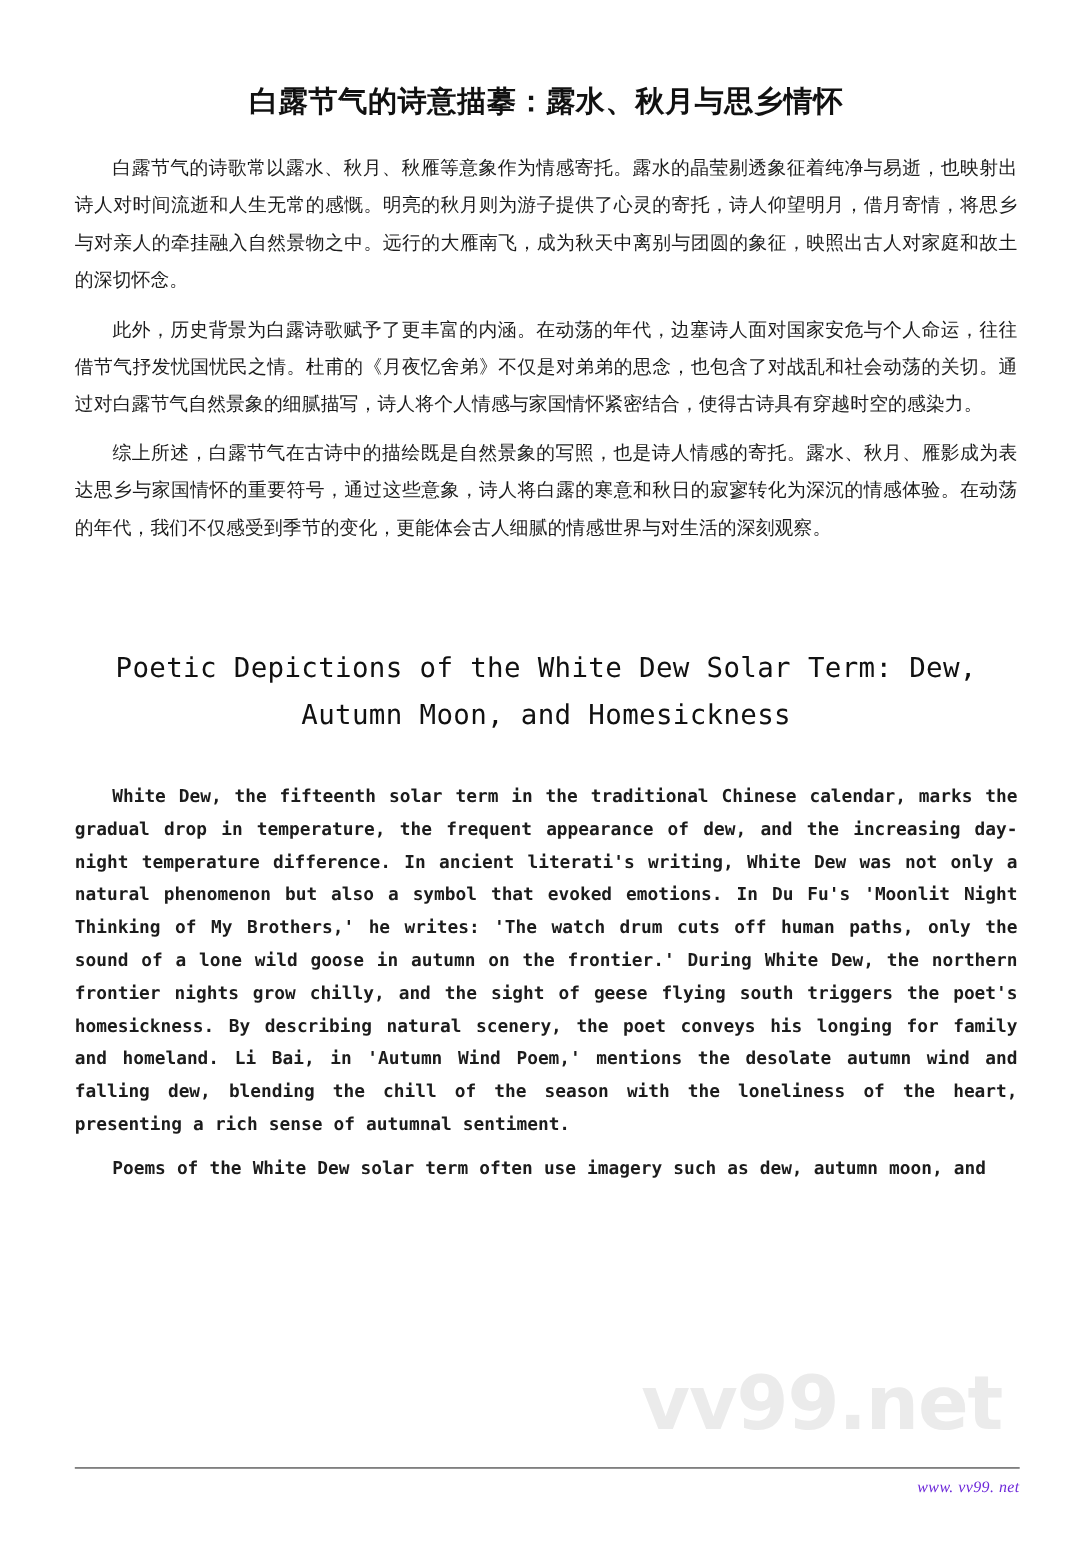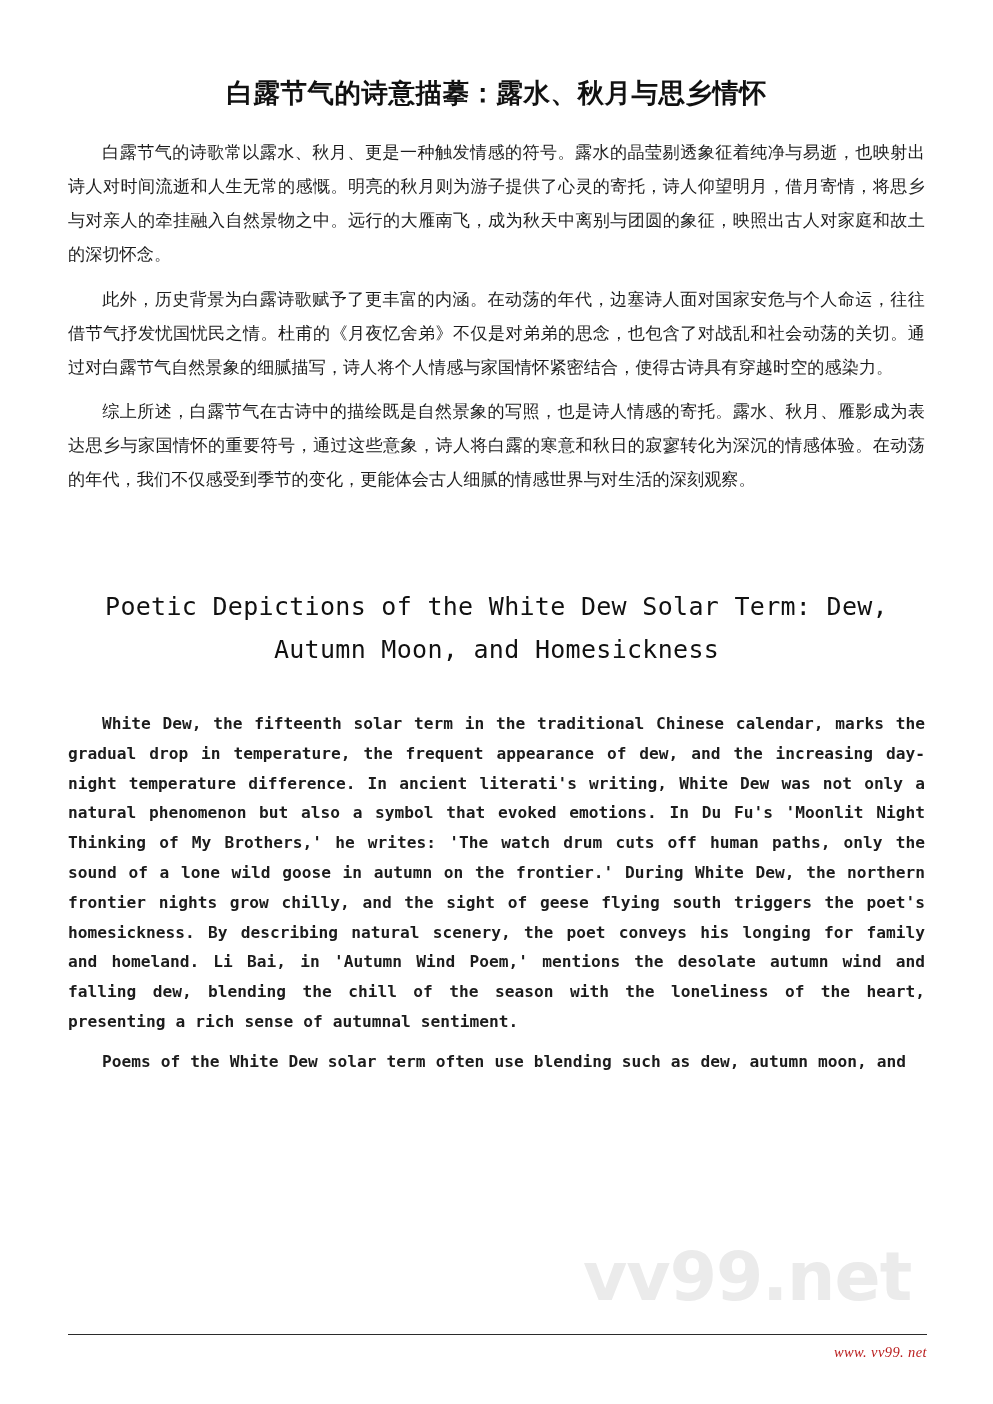--- a/index.html
+++ b/index.html
@@ -137,47 +137,47 @@
     margin: 0;
   }
 
   .footer-url {
     margin: 0;
     padding-top: 9px;
     text-align: right;
     font-family: "Liberation Serif", "DejaVu Serif", serif;
     font-style: italic;
     font-size: 14.5px;
-    color: #b91c1c;
+    color: #6d28d9;
     letter-spacing: 0.4px;
   }
 </style>
 </head>
 <body>
 
 <div class="page">
 
   <div class="watermark">vv99.net</div>
 
   <div class="content">
 
     <h1 class="cn-title">白露节气的诗意描摹：露水、秋月与思乡情怀</h1>
 
     <div class="cn-body">
-      <p class="cn-p">白露节气的诗歌常以露水、秋月、更是一种触发情感的符号。露水的晶莹剔透象征着纯净与易逝，也映射出诗人对时间流逝和人生无常的感慨。明亮的秋月则为游子提供了心灵的寄托，诗人仰望明月，借月寄情，将思乡与对亲人的牵挂融入自然景物之中。远行的大雁南飞，成为秋天中离别与团圆的象征，映照出古人对家庭和故土的深切怀念。</p>
+      <p class="cn-p">白露节气的诗歌常以露水、秋月、秋雁等意象作为情感寄托。露水的晶莹剔透象征着纯净与易逝，也映射出诗人对时间流逝和人生无常的感慨。明亮的秋月则为游子提供了心灵的寄托，诗人仰望明月，借月寄情，将思乡与对亲人的牵挂融入自然景物之中。远行的大雁南飞，成为秋天中离别与团圆的象征，映照出古人对家庭和故土的深切怀念。</p>
       <p class="cn-p">此外，历史背景为白露诗歌赋予了更丰富的内涵。在动荡的年代，边塞诗人面对国家安危与个人命运，往往借节气抒发忧国忧民之情。杜甫的《月夜忆舍弟》不仅是对弟弟的思念，也包含了对战乱和社会动荡的关切。通过对白露节气自然景象的细腻描写，诗人将个人情感与家国情怀紧密结合，使得古诗具有穿越时空的感染力。</p>
       <p class="cn-p">综上所述，白露节气在古诗中的描绘既是自然景象的写照，也是诗人情感的寄托。露水、秋月、雁影成为表达思乡与家国情怀的重要符号，通过这些意象，诗人将白露的寒意和秋日的寂寥转化为深沉的情感体验。在动荡的年代，我们不仅感受到季节的变化，更能体会古人细腻的情感世界与对生活的深刻观察。</p>
     </div>
 
     <div class="en-section">
       <h2 class="en-title">Poetic Depictions of the White Dew Solar Term: Dew, Autumn Moon, and Homesickness</h2>
 
       <div class="en-body">
         <p class="en-p">White Dew, the fifteenth solar term in the traditional Chinese calendar, marks the gradual drop in temperature, the frequent appearance of dew, and the increasing day-night temperature difference. In ancient literati's writing, White Dew was not only a natural phenomenon but also a symbol that evoked emotions. In Du Fu's 'Moonlit Night Thinking of My Brothers,' he writes: 'The watch drum cuts off human paths, only the sound of a lone wild goose in autumn on the frontier.' During White Dew, the northern frontier nights grow chilly, and the sight of geese flying south triggers the poet's homesickness. By describing natural scenery, the poet conveys his longing for family and homeland. Li Bai, in 'Autumn Wind Poem,' mentions the desolate autumn wind and falling dew, blending the chill of the season with the loneliness of the heart, presenting a rich sense of autumnal sentiment.</p>
-        <p class="en-p">Poems of the White Dew solar term often use blending such as dew, autumn moon, and</p>
+        <p class="en-p">Poems of the White Dew solar term often use imagery such as dew, autumn moon, and</p>
       </div>
     </div>
 
   </div>
 
   <div class="footer">
     <hr class="footer-rule">
     <p class="footer-url">www. vv99. net</p>
   </div>
 

